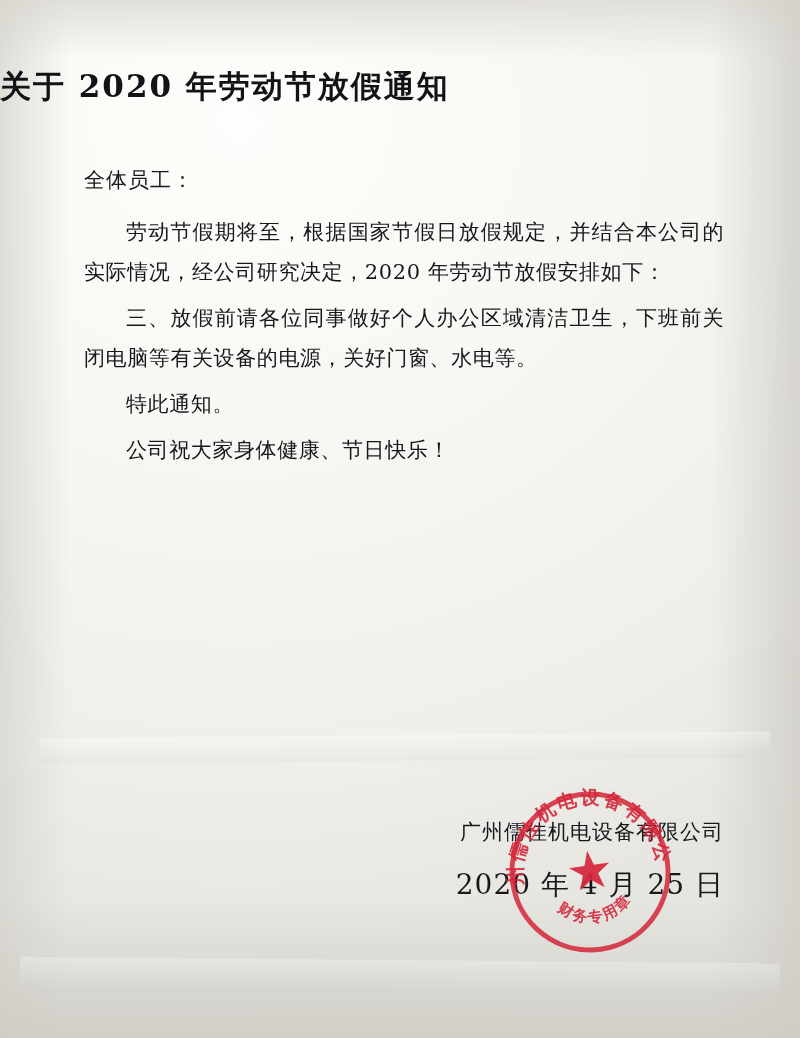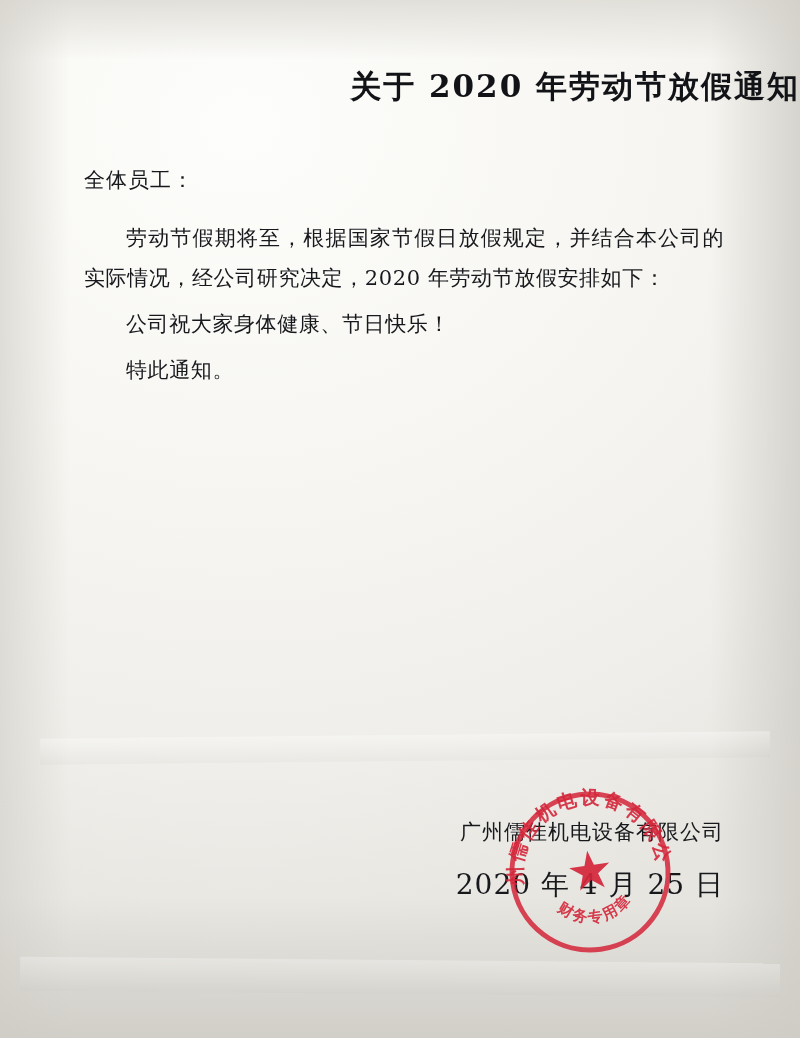--- a/index.html
+++ b/index.html
@@ -67,21 +67,21 @@
     width: 800px;
     height: 1038px;
     color: #16181c;
   }
 
   .doc-title {
     position: absolute;
     top: 66px;
     left: 0;
     width: 800px;
-    text-align: right;
+    text-align: left;
     font-size: 31px;
     font-weight: 700;
     letter-spacing: 2px;
     color: #111317;
   }
 
   .salutation {
     position: absolute;
     top: 166px;
     left: 84px;
@@ -94,21 +94,21 @@
     position: absolute;
     top: 212px;
     left: 84px;
     width: 640px;
     font-size: 21px;
     line-height: 40px;
     letter-spacing: 0.6px;
     text-align: justify;
   }
   .para {
-    margin: 6px 0 6px 0;
+    margin: 0 0 6px 0;
     text-indent: 2em;
   }
 
   .sign-block {
     position: absolute;
     left: 0;
     top: 818px;
     width: 800px;
   }
   .sign-company {
@@ -166,22 +166,23 @@
   <div class="crease c2"></div>
 
   <div class="content">
 
     <div class="doc-title">关于 2020 年劳动节放假通知</div>
 
     <div class="salutation">全体员工：</div>
 
     <div class="body-text">
       <p class="para">劳动节假期将至，根据国家节假日放假规定，并结合本公司的实际情况，经公司研究决定，2020 年劳动节放假安排如下：</p>
+      <p class="para">三、放假前请各位同事做好个人办公区域清洁卫生，下班前关闭电脑等有关设备的电源，关好门窗、水电等。</p>
+      <p class="para">特此通知。</p>
       <p class="para">公司祝大家身体健康、节日快乐！</p>
-      <p class="para">特此通知。</p>
     </div>
 
     <div class="sign-block">
       <div class="sign-company">广州儒佳机电设备有限公司</div>
       <div class="sign-date">2020 年 4 月 25 日</div>
     </div>
 
     <div class="seal">
       <svg width="180" height="180" viewBox="0 0 180 180" xmlns="http://www.w3.org/2000/svg">
         <defs>

